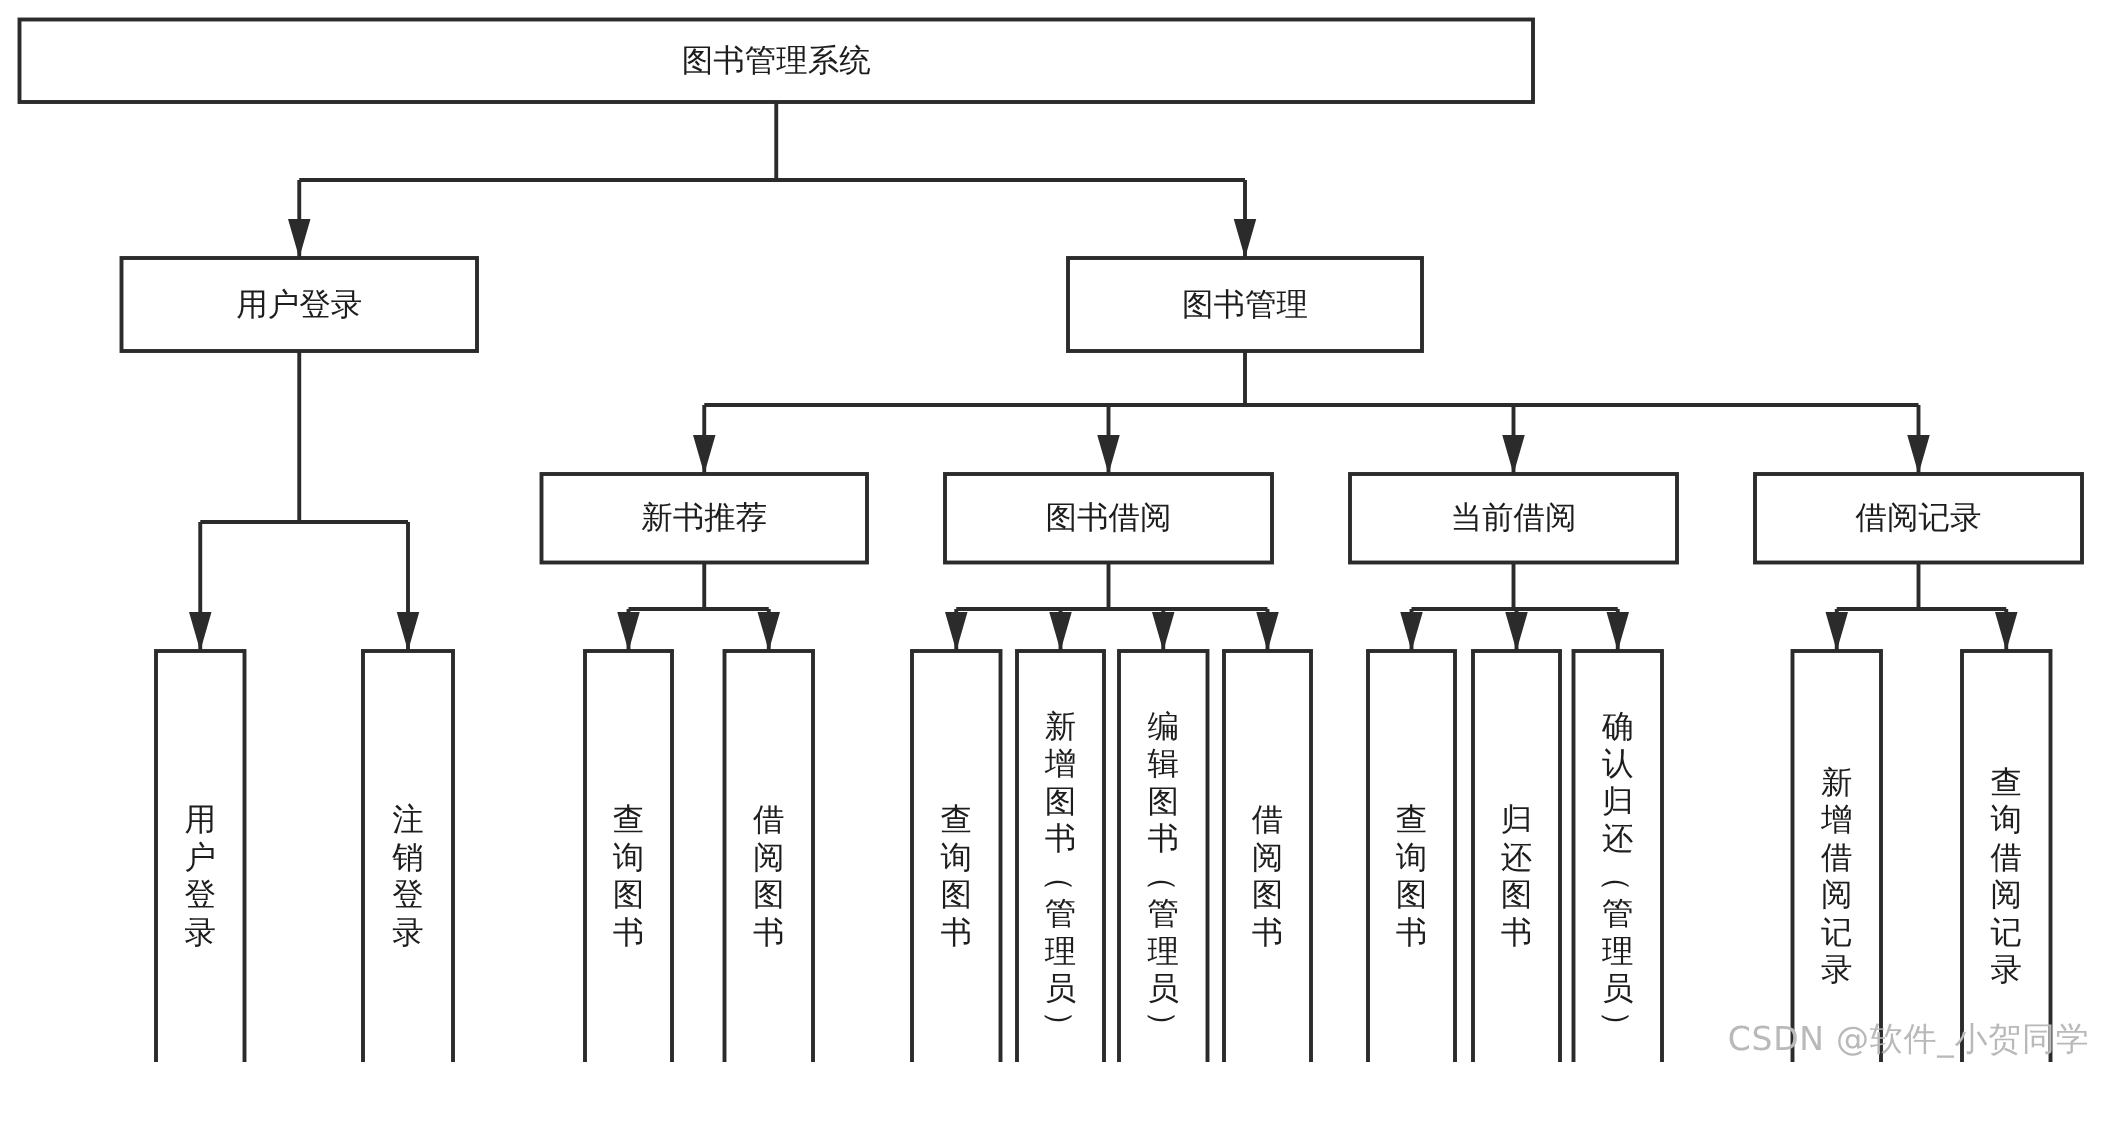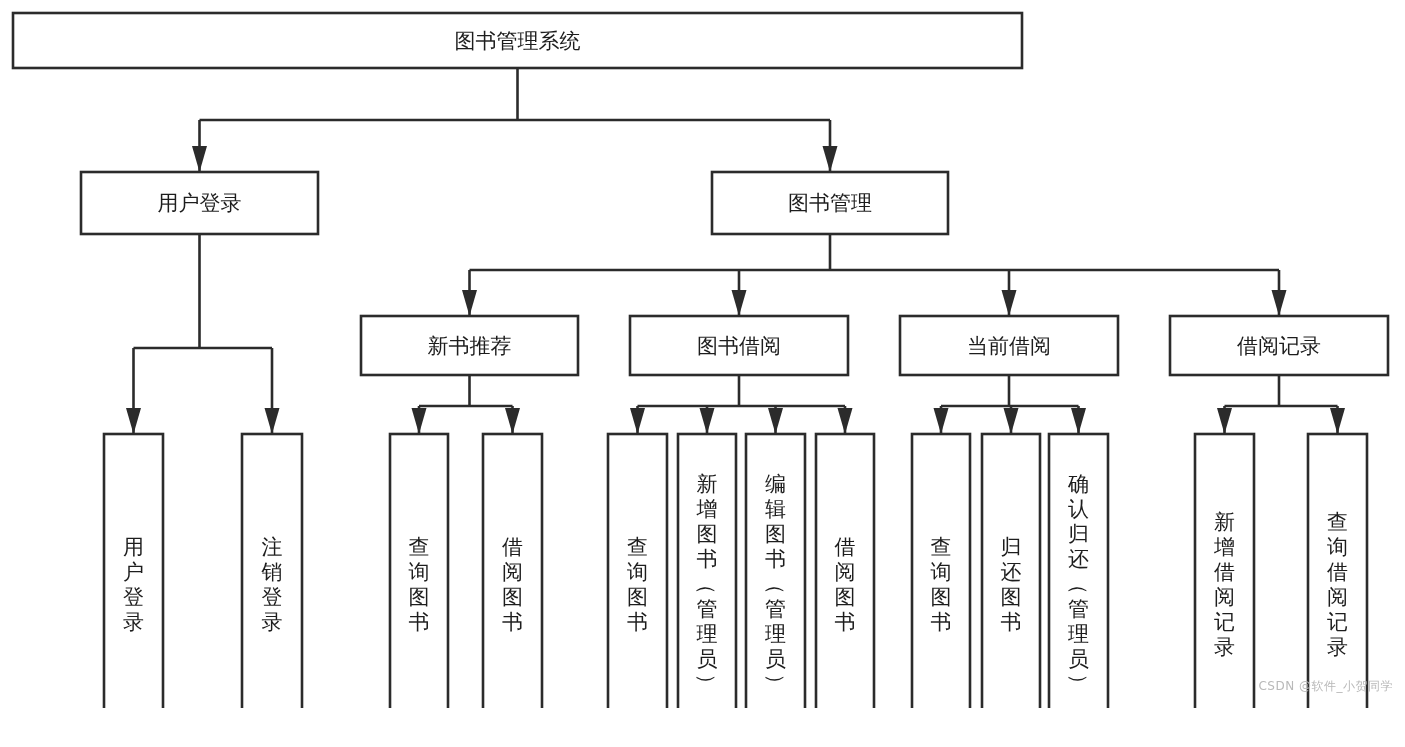--- a/index.html
+++ b/index.html
@@ -48,23 +48,23 @@
   }
   .node-label-v {
     font-family: "DejaVu Sans", "Liberation Sans", sans-serif;
     font-size: 21px;
     fill: #1d1d1d;
     text-anchor: middle;
   }
   .watermark {
     position: absolute;
     right: 12px;
-    bottom: 13px;
-    font-family: "DejaVu Sans", "Liberation Sans", sans-serif;
-    font-size: 12px;
+    bottom: 0;
+    font-family: "DejaVu Sans", "Liberation Sans", sans-serif;
+    font-size: 22px;
     color: #b9b9b9;
     letter-spacing: 0.5px;
     white-space: nowrap;
     pointer-events: none;
     margin-top: 32px;
   }
 </style>
 </head>
 <body>
 

